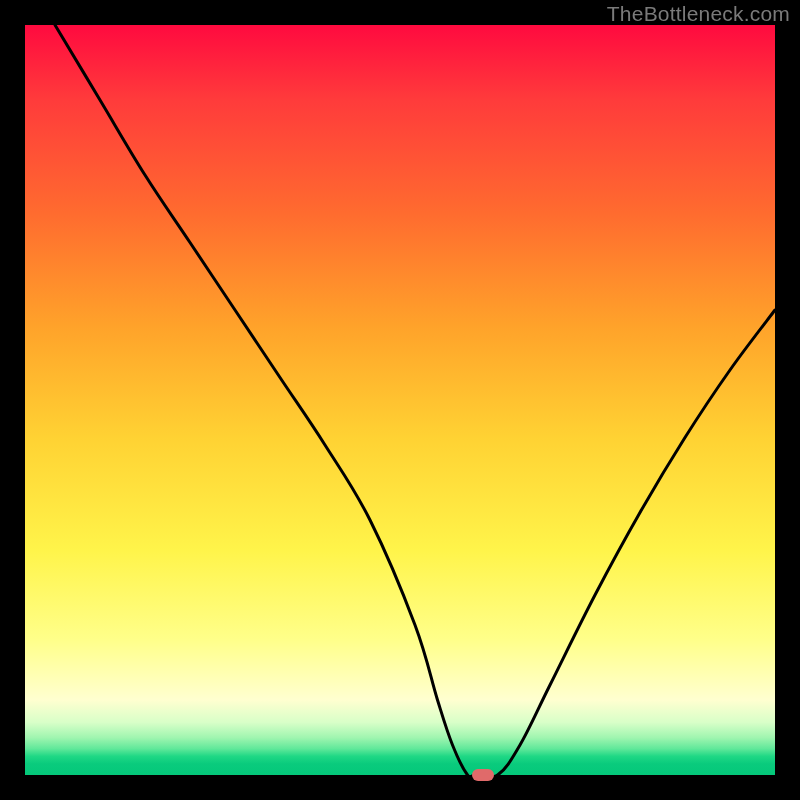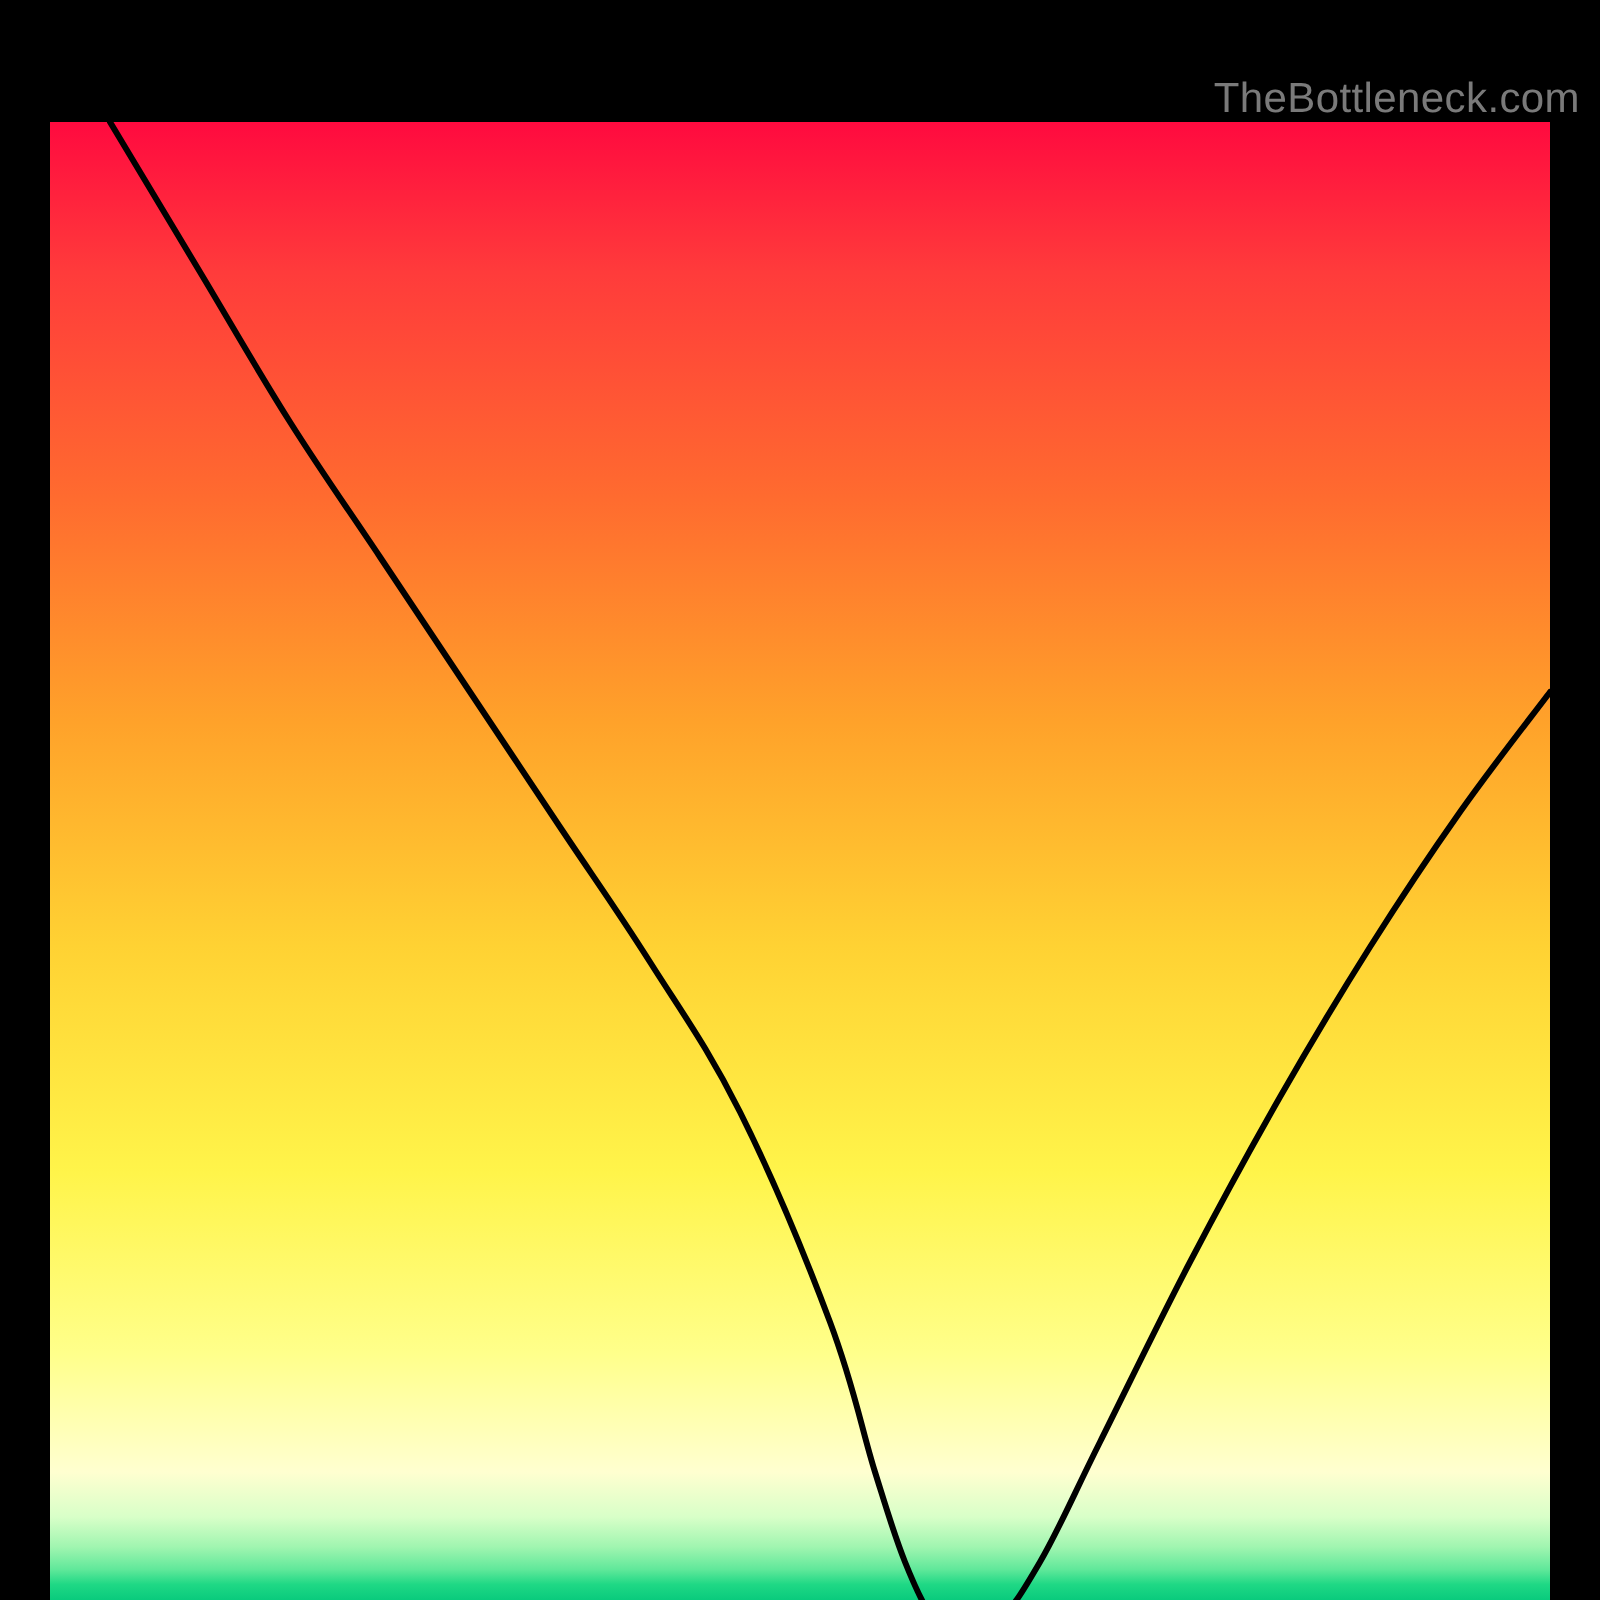--- a/index.html
+++ b/index.html
@@ -8,21 +8,20 @@
     width: 800px;
     height: 800px;
     background: #000;
     overflow: hidden;
   }
   .container {
     position: relative;
     width: 800px;
     height: 584px;
     background: #000;
-    margin-top: 36px;
   }
   .plot-area {
     position: absolute;
     left: 25px;
     top: 25px;
     width: 750px;
     height: 750px;
   }
   .gradient-bg {
     position: absolute;

